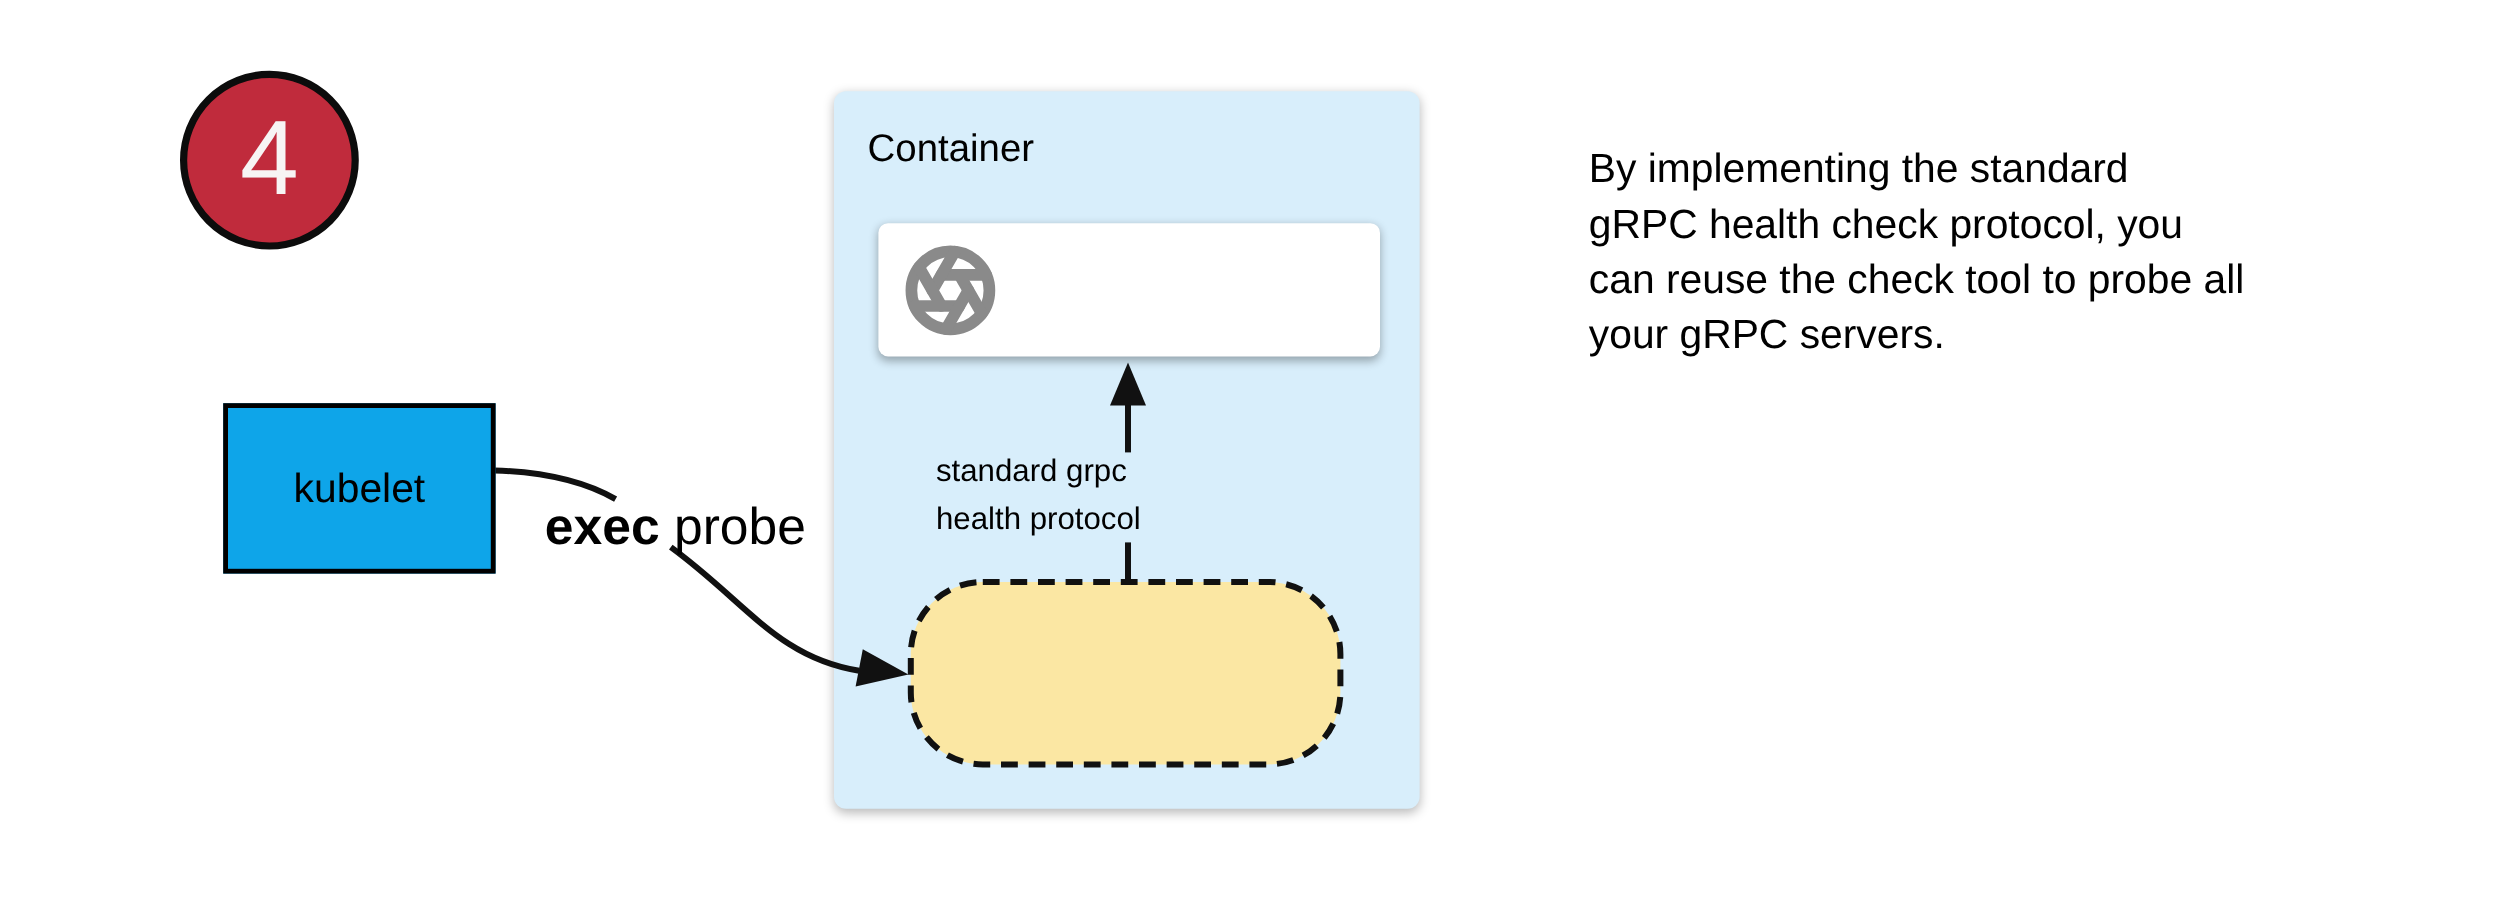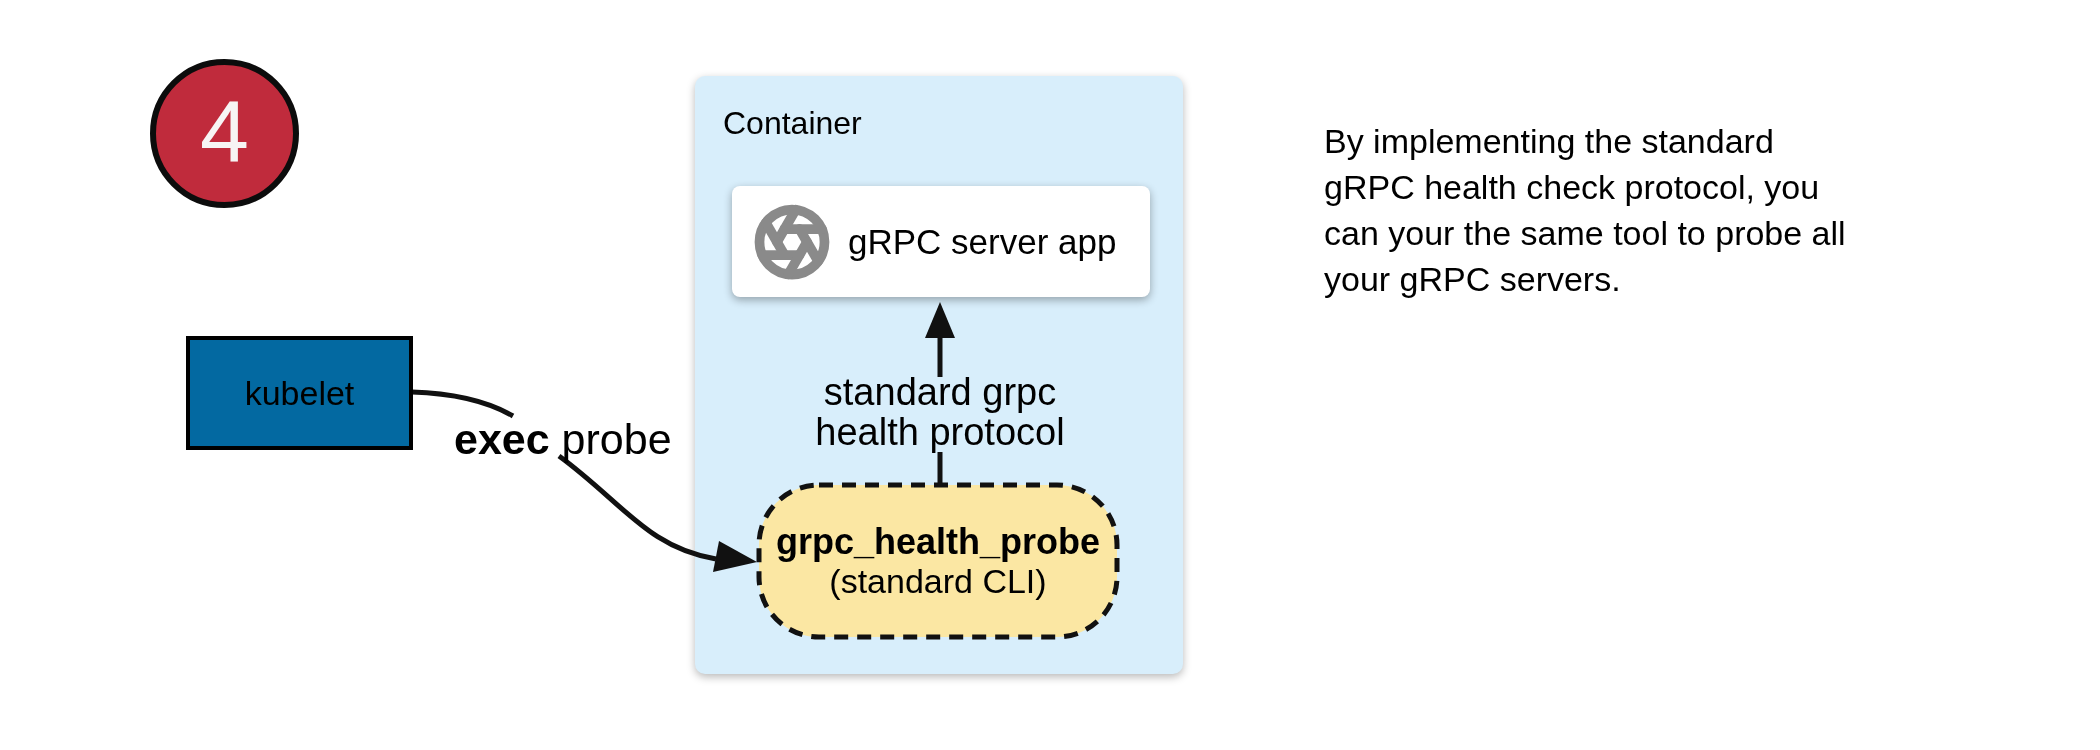--- a/index.html
+++ b/index.html
@@ -29,22 +29,22 @@
     box-sizing:border-box;
     display:flex;align-items:center;justify-content:center;
   }
   #step-badge .num{
     color:#f7f4f4;font-size:88px;line-height:1;
     transform:translateY(-2px);
   }
 
   
   #kubelet-box{
-    left:186px;top:336px;width:227px;height:114px;
-    background:#0369a1;border:4px solid #000;box-sizing:border-box;
+    left:186px;top:336px;width:227px;height:142px;
+    background:#0ea5e9;border:4px solid #000;box-sizing:border-box;
     display:flex;align-items:center;justify-content:center;
     font-size:34px;
   }
 
   
   #container-box{
     left:695px;top:76px;width:488px;height:598px;
     background:var(--container-fill);
     border-radius:10px;
     box-shadow:0 3px 9px rgba(0,0,0,0.28);
@@ -73,21 +73,21 @@
     left:759px;top:485px;width:358px;height:152px;
     display:flex;flex-direction:column;align-items:center;justify-content:center;
     text-align:center;
   }
   #probe-pill-text .t1{font-weight:bold;font-size:36px;line-height:40px;}
   #probe-pill-text .t2{font-size:34px;line-height:38px;}
 
   
   #protocol-label{
     left:780px;top:372px;width:320px;
-    text-align:center;font-size:38px;line-height:40px;
+    font-size:26px;line-height:40px;
     white-space:pre-line;
   }
   #exec-probe-label{
     left:454px;top:414px;font-size:43px;line-height:1.2;white-space:pre;
   }
   #exec-probe-label .b{font-weight:bold;}
 
   
   #annotation{
     left:1324px;top:118px;width:640px;
@@ -112,30 +112,25 @@
   <div class="abs" id="server-box">
     <svg class="aperture" width="78" height="78" viewBox="0 0 24 24" fill="none" stroke-width="3" stroke-linecap="round" stroke-linejoin="round">
       <circle cx="12" cy="12" r="10"></circle>
       <line x1="14.31" y1="8" x2="20.05" y2="17.94"></line>
       <line x1="9.69" y1="8" x2="21.17" y2="8"></line>
       <line x1="7.38" y1="12" x2="13.12" y2="2.06"></line>
       <line x1="9.69" y1="16" x2="3.95" y2="6.06"></line>
       <line x1="14.31" y1="16" x2="2.83" y2="16"></line>
       <line x1="16.62" y1="12" x2="10.88" y2="21.94"></line>
     </svg>
-    <span class="label">gRPC server app</span>
   </div>
 
   <svg class="abs" id="probe-pill-svg" width="366" height="160">
     <rect class="pill-rect" x="4" y="4" width="358" height="152" rx="60" ry="60" stroke-width="5" stroke-dasharray="14 9"></rect>
   </svg>
-  <div class="abs" id="probe-pill-text">
-    <div class="t1">grpc_health_probe</div>
-    <div class="t2">(standard CLI)</div>
-  </div>
 
   <svg class="abs" id="arrows" width="2100" height="750" viewBox="0 0 2100 750">
 
     <path d="M 412 392 Q 475 394 513 416"></path>
     <path d="M 559 456 C 622 502 648 548 716 559"></path>
     <polygon points="757,562 713,572 719,541"></polygon>
 
     <line x1="940" y1="336" x2="940" y2="377"></line>
     <line x1="940" y1="452" x2="940" y2="487"></line>
     <polygon points="940,302 925,338 955,338"></polygon>
@@ -148,16 +143,16 @@
   <div class="abs" id="kubelet-box">
     <span>kubelet</span>
   </div>
 
   <div class="abs" id="step-badge">
     <span class="num">4</span>
   </div>
 
   <div class="abs" id="annotation">By implementing the standard
 gRPC health check protocol, you
-can your the same tool to probe all
+can reuse the check tool to probe all
 your gRPC servers.</div>
 
 </div>
 
 </body></html>

